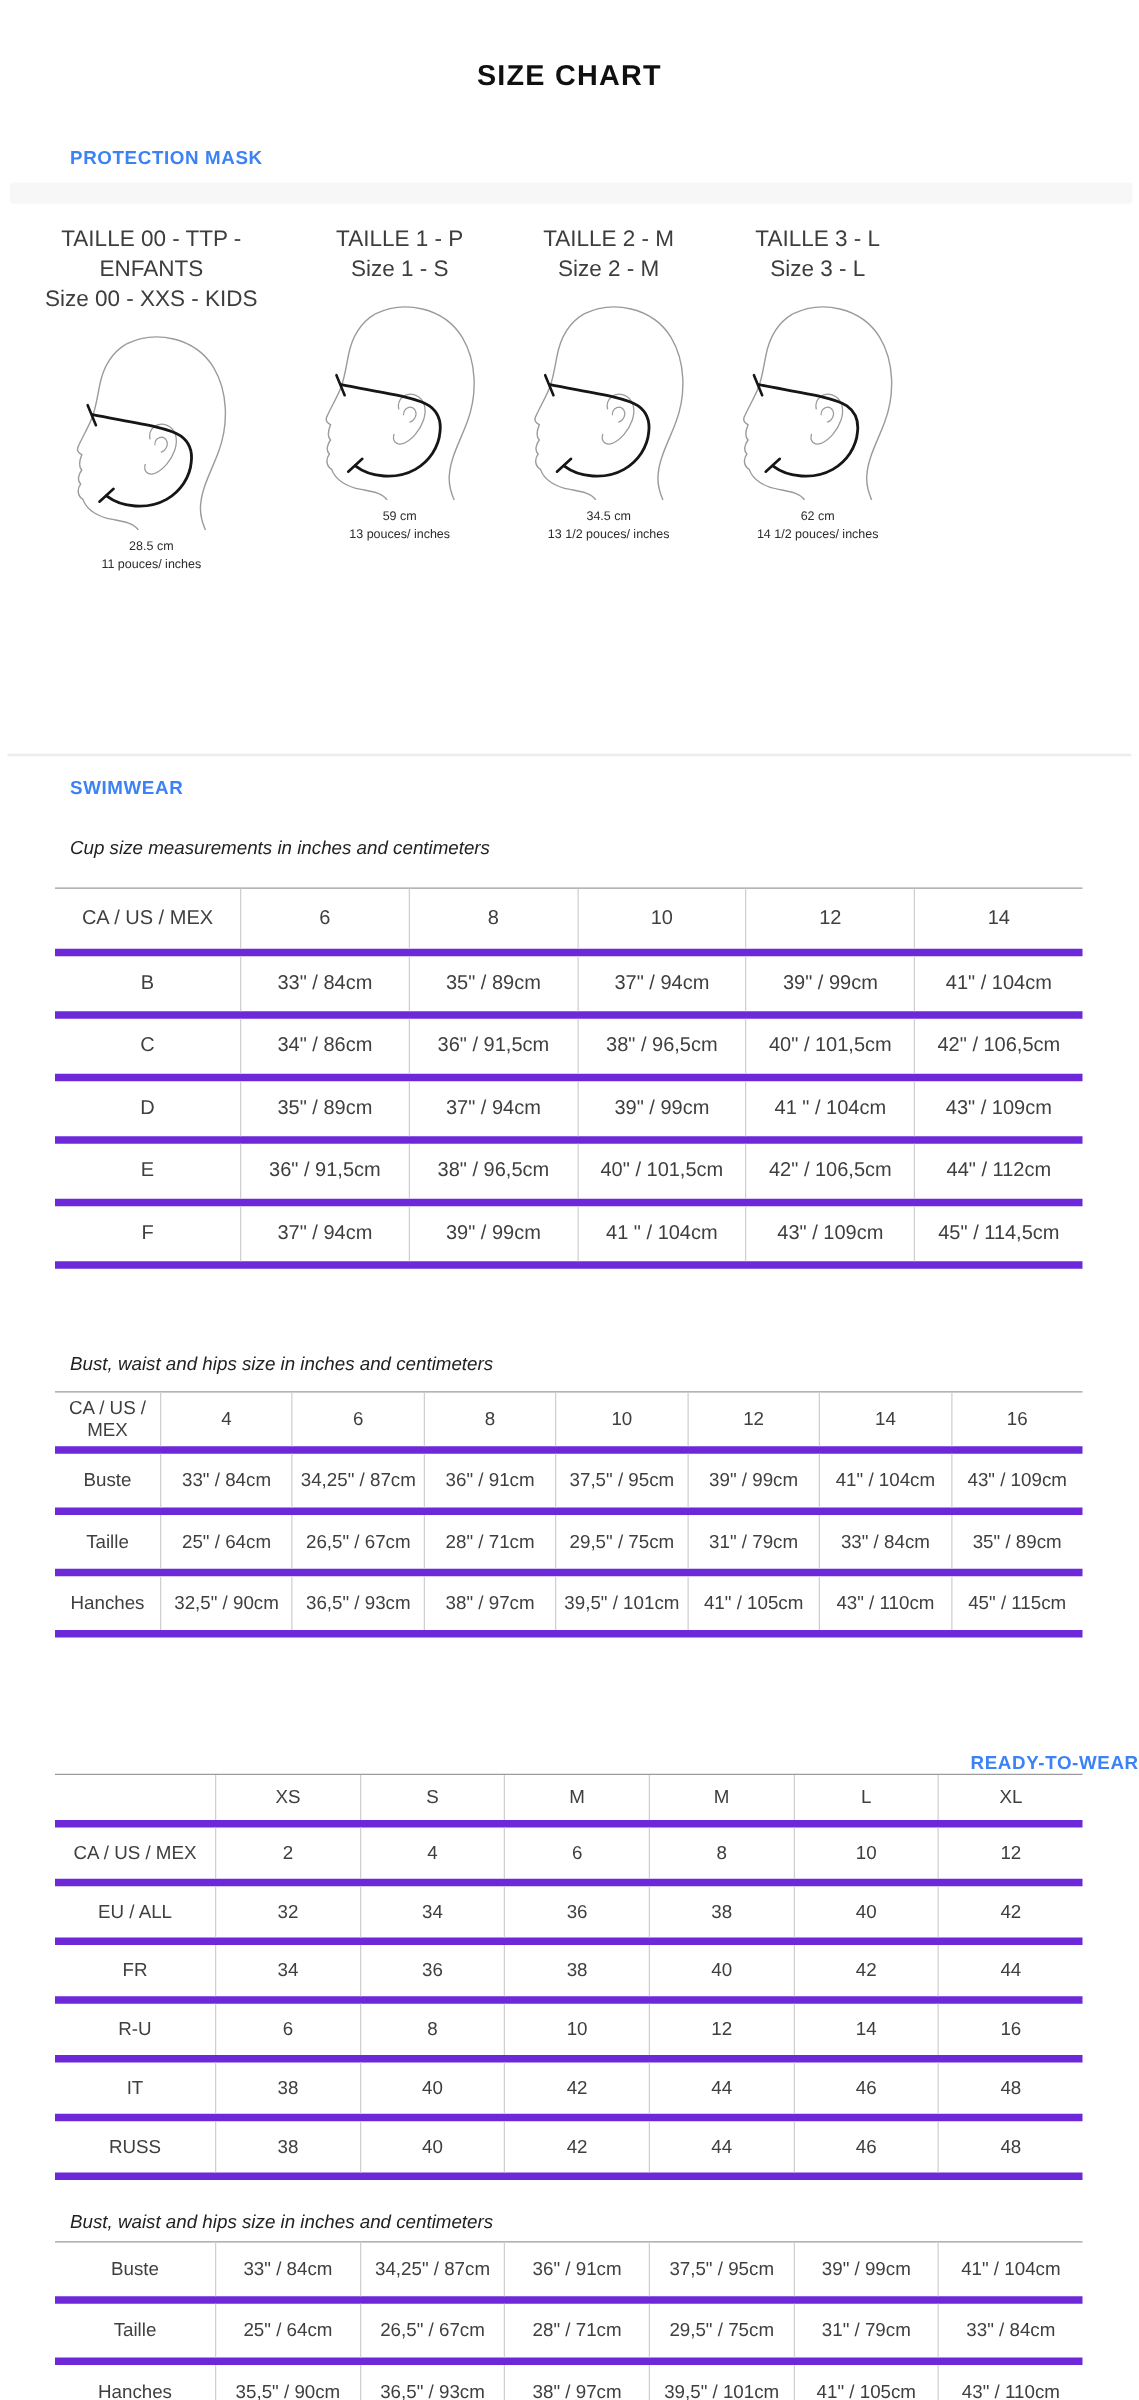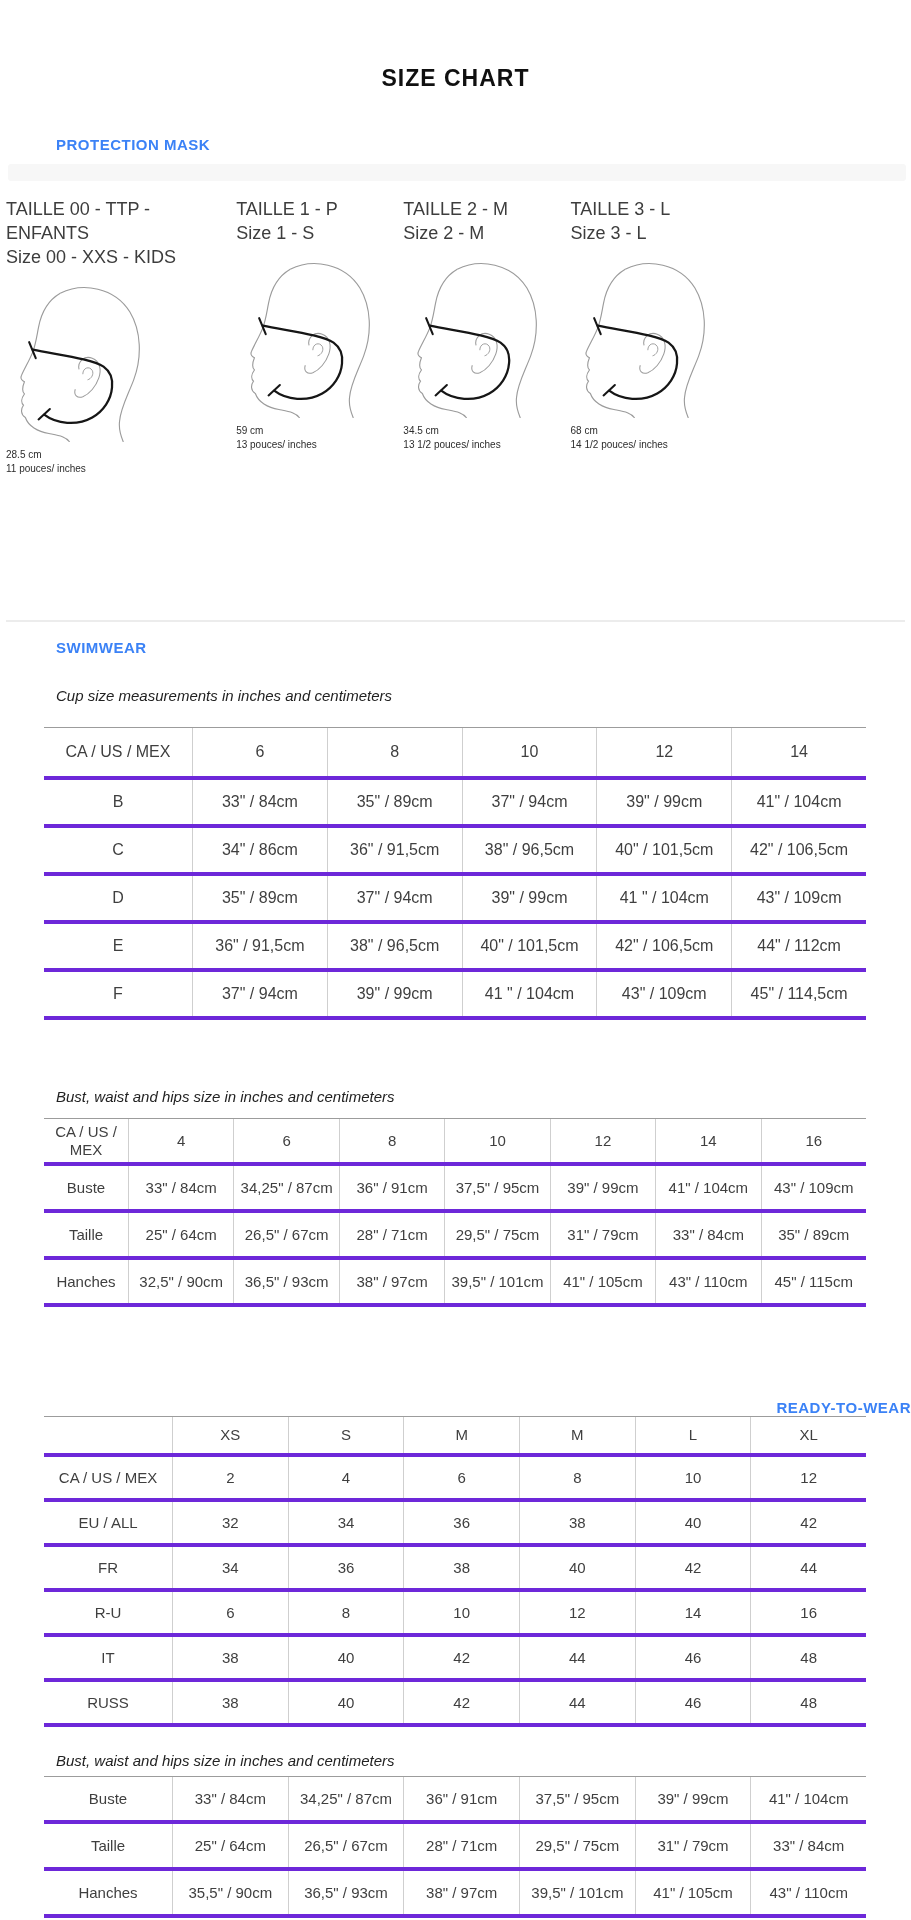--- a/index.html
+++ b/index.html
@@ -1,49 +1,49 @@
 <!DOCTYPE html>
 <html><head>
 <meta charset="utf-8">
 <style>
   html,body { margin:0; padding:0; background:#ffffff; }
   body {
     width:911px; height:1920px; position:relative; overflow:hidden;
     font-family:"Liberation Sans", sans-serif; color:#3f3f3f;
   }
   .page-title {
-    padding-top:65px; text-align:center;
+    padding-top:47px; text-align:center;
     font-size:23px; font-weight:800; letter-spacing:1px; color:#101010;
   }
   .section-heading {
     margin:0 0 0 56px; font-size:15px; font-weight:700;
     letter-spacing:.5px; color:#3b82f6;
   }
   .pm-heading   { margin-top:44px; }
   .gray-band    { margin:11px 5px 0 8px; height:17px; background:#f7f7f7; border-radius:3px; }
   .divider-line { margin:144px 6px 0 6px; height:2px; background:#ececec; }
 
   
   .mask-row { display:flex; padding:0 6px; margin-top:16px; }
-  .mask-col { width:18.6%; }
+  .mask-col { text-align:center; width:18.6%; }
   .mask-col.first { width:25.6%; }
   .mask-label { font-size:18px; line-height:24px; color:#3d3d3d; letter-spacing:0; }
   .head-svg { margin-top:11px; display:inline-block; }
   .mask-caption { font-size:10px; line-height:14px; color:#2c2c2c; margin-top:2px; }
 
   
   .sw-heading  { margin-top:17px; }
   .sub-line    { margin:31px 0 0 56px; font-size:15px; color:#222;font-style:italic; }
   .sub2        { margin-top:68px; }
   .rtw-heading { margin-top:92px;text-align:right; }
   .rtw-sub     { margin-top:25px; }
 
   
   .size-table { margin-left:44px; width:822px; border-top:1px solid #9c9c9c; }
-  .trow  { display:flex; border-bottom:4px solid #6d28d9; align-items:stretch; }
+  .trow  { display:flex; border-bottom:6px solid #6d28d9; align-items:stretch; }
   .tcell {
     display:flex; align-items:center; justify-content:center; text-align:center;
     border-left:1px solid #cfcfcf; padding:0 4px; box-sizing:border-box;
     font-size:15px; color:#3f3f3f; line-height:18px;
   }
   .tcell:first-child { border-left:none; }
 
   .t1 { margin-top:23px; }
   .t1 .trow  { height:44px; }
   .t1 .thead { height:48px; }
@@ -148,21 +148,21 @@
       <path d="M54,14 C42,21 34,34 31,50 C29,60 28,68 25,76 C22,84 16,94 13,101 C11,105 14,107 16,108 C14,113 13,118 16,121 C13,125 12,130 15,133 C12,137 12,143 17,146 C20,155 30,161 42,163 C52,165 60,166 64,172" stroke="#9b9b9b" stroke-width="1.2" fill="none"></path>
 
       <path d="M74,95 C72,86 80,80 88,83 C96,86 98,95 95,104 C92,113 85,121 78,124 C72,126 68,122 70,116" stroke="#9b9b9b" stroke-width="1.1" fill="none"></path>
       <path d="M78,100 C78,93 85,91 88,96 C90,100 87,105 83,106" stroke="#9b9b9b" stroke-width="1" fill="none"></path>
 
       <path d="M25,74 C55,80 88,84 100,92 C107,97 110,105 109,114 C108,127 100,139 88,146 C72,155 50,153 37,143" stroke="#161616" stroke-width="2.4" stroke-linecap="round" fill="none"></path>
       <path d="M21,66 L28,83" stroke="#161616" stroke-width="2.2" stroke-linecap="round"></path>
       <path d="M31,148 L43,137" stroke="#161616" stroke-width="2.2" stroke-linecap="round"></path>
     </svg>
     <div class="mask-caption">
-      <div>68 cm</div>
+      <div>62 cm</div>
       <div>14 1/2 pouces/ inches</div>
     </div>
   </div>
 </div>
 
 <div class="divider-line"></div>
 
 <div class="section-heading sw-heading">SWIMWEAR</div>
 
 <div class="sub-line">Cup size measurements in inches and centimeters</div>

